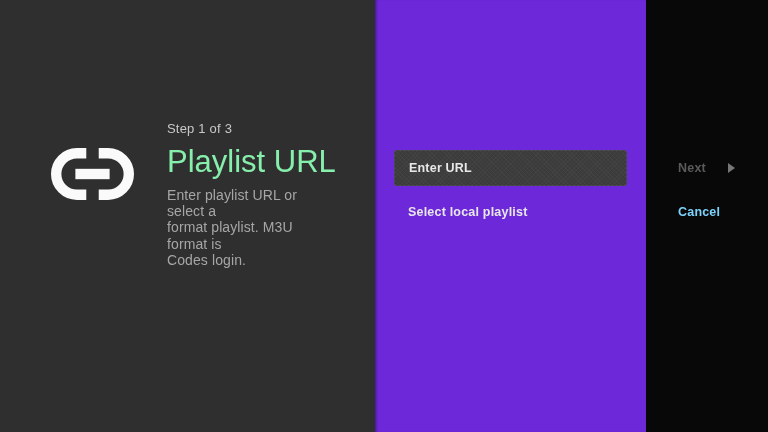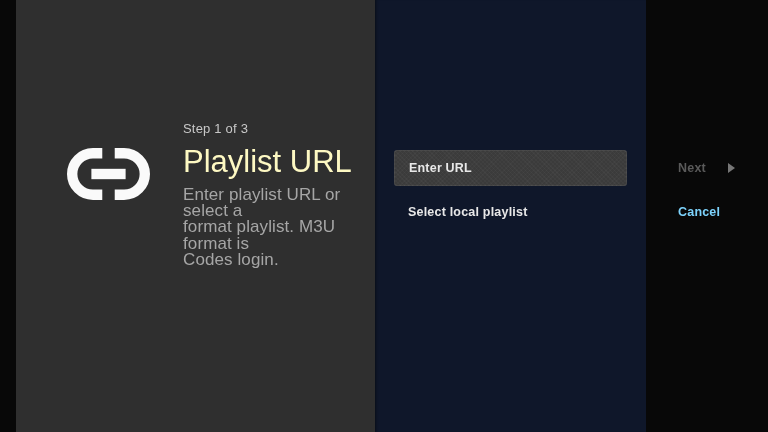--- a/index.html
+++ b/index.html
@@ -13,21 +13,20 @@
     overflow: hidden;
     background: #080808;
   }
 
   
   .panel-left {
     position: absolute;
     left: 0; top: 0;
     width: 426px; height: 432px;
     background: #2f2f2f;
-    margin-left: 16px;
   }
   .app-icon {
     position: absolute;
     left: 51px; top: 148px;
     width: 83px; height: 52px;
   }
   .intro {
     position: absolute;
     left: 167px; top: 121px;
     width: 165px;
@@ -36,37 +35,37 @@
     font-size: 13px;
     line-height: 16px;
     color: #c8c8c8;
     letter-spacing: 0.2px;
   }
   .page-title {
     margin-top: 8px;
     font-size: 31px;
     line-height: 34px;
     font-weight: 300;
-    color: #fef9c3;
+    color: #86efac;
     white-space: nowrap;
   }
   .description {
     margin-top: 8px;
-    font-size: 17px;
+    font-size: 14px;
     line-height: 16.2px;
     color: #a6a6a6;
     letter-spacing: 0.1px;
   }
 
   
   .panel-middle {
     position: absolute;
     left: 375px; top: 0;
     width: 271px; height: 432px;
-    background: #0f172a;
+    background: #6d28d9;
     box-shadow: inset 3px 0 3px -2px rgba(0,0,0,0.45);
   }
   .menu-list {
     position: absolute;
     left: 19px; top: 150px;
     width: 233px;
   }
   .menu-item {
     height: 36px;
     margin-bottom: 7.5px;

